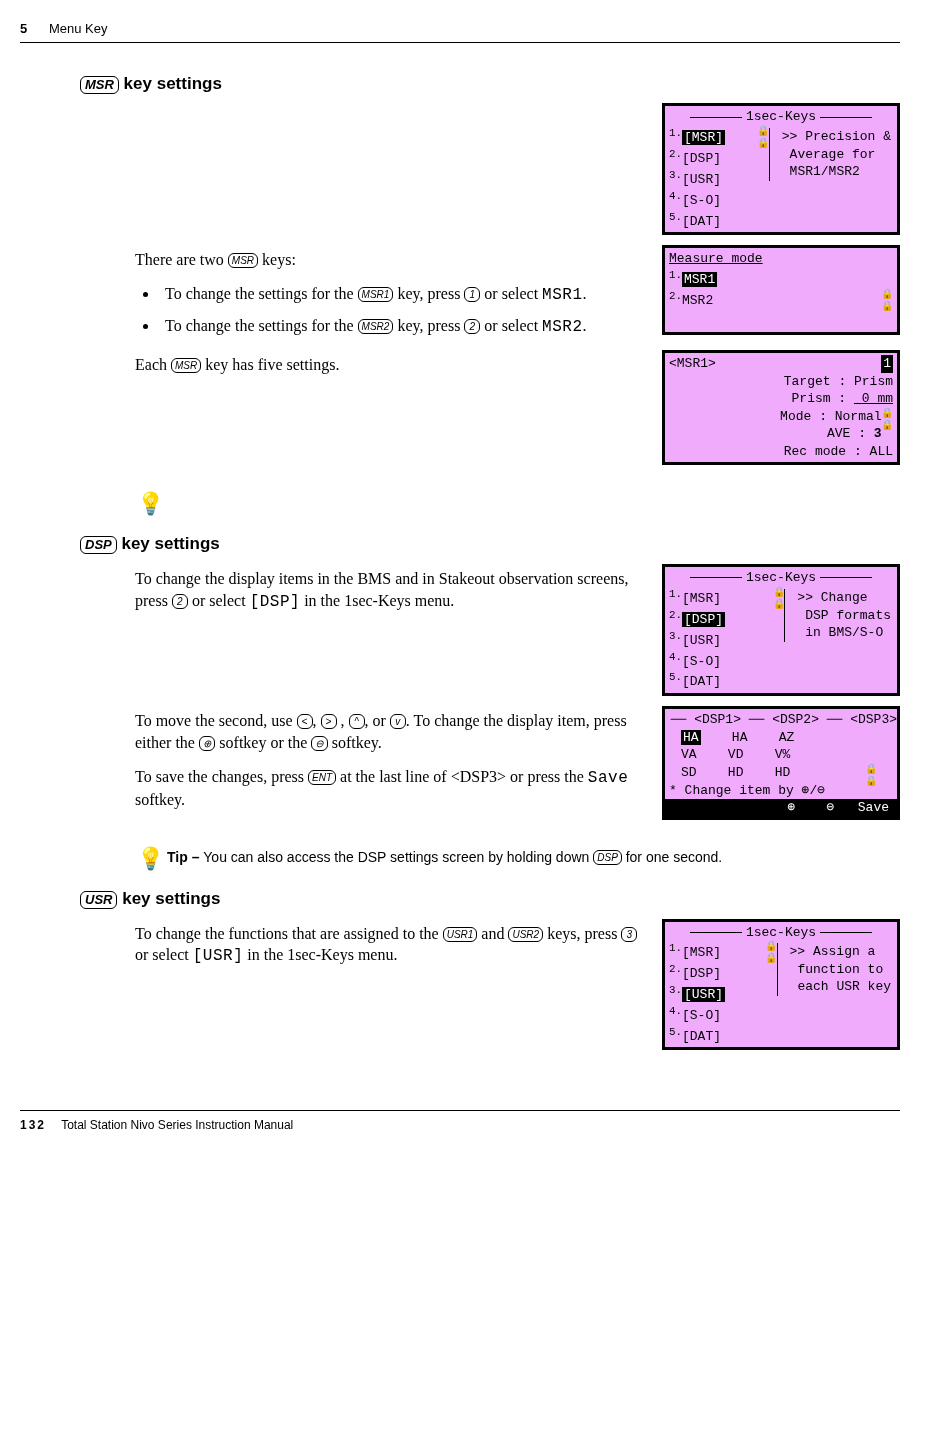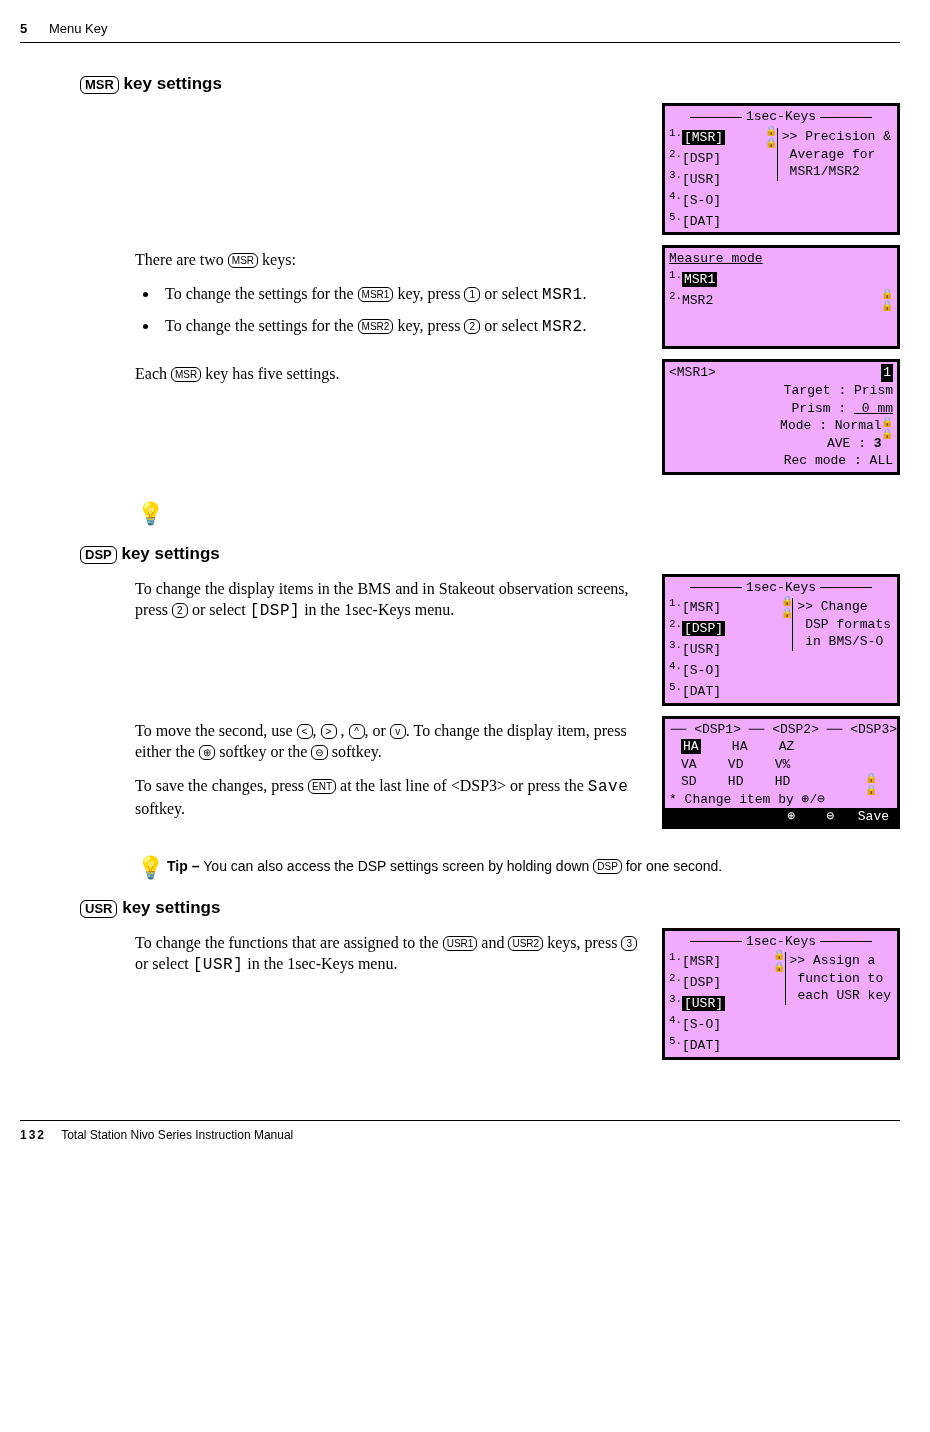--- a/index.html
+++ b/index.html
@@ -23,20 +23,21 @@
     display: inline-block;
     border: 1px solid #000;
     border-radius: 6px;
     padding: 0 3px;
     font-family: Arial, Helvetica, sans-serif;
     font-size: 10px;
     line-height: 13px;
     vertical-align: 1px;
     min-width: 8px;
     text-align: center;
+    font-style: italic;
   }
   .key.big {
     font-size: 13px;
     padding: 0 4px;
     line-height: 16px;
     vertical-align: 0;
   }
   .mono {
     font-family: "Courier New", Courier, monospace;
     letter-spacing: 0.5px;
@@ -87,21 +88,21 @@
     padding-top: 6px;
     font-family: Arial, Helvetica, sans-serif;
     font-size: 12px;
   }
   .footer .pn { font-weight: bold; margin-right: 12px; letter-spacing: 2px;}
   .clearfix::after { content:""; display:table; clear:both; }
   .scr-title { text-align:center; }
   .scr-title::before, .scr-title::after {
     display:inline-block; vertical-align:middle; content:""; border-top:1px solid #000; width:52px; margin:0 4px;
   }
-  .scr-right { float:right; border-left:1px solid #000; padding:0 2px 0 4px; margin-top:2px; }
+  .scr-right { float:right; border-left:1px solid #000; padding:0 2px 0 12px; margin-top:2px; }
   .scr-list { float:left; }
   .scr-lock { float:right; font-size:10px; line-height:1.2; letter-spacing:-1px;}
 </style>
 </head>
 <body>
 
 <div class="header">
   <b><span>5</span></b>
   &nbsp;&nbsp;&nbsp;&nbsp;
   <span>Menu Key</span>
@@ -126,21 +127,21 @@
       <div><sup>3.</sup><span>[USR]</span></div>
       <div><sup>4.</sup><span>[S-O]</span></div>
     </div>
     <div class="scr-lock">🔒<br>🔒</div>
     <div style="clear:both"><sup>5.</sup><span>[DAT]</span></div>
   </div>
 
 
   <div style="clear:both"></div>
 
-  <div class="screen" style="height:104px">
+  <div class="screen" style="height:90px">
     <div><span style="text-decoration:underline">Measure mode</span></div>
     <div><sup>1.</sup><span class="inv">MSR1</span></div>
     <div><sup>2.</sup><span>MSR2</span>
       <span class="scr-lock">🔒<br>🔒</span>
     </div>
   </div>
 
   <p>
     <span>There are two </span><span class="key">MSR</span><span> keys:</span>
   </p>

